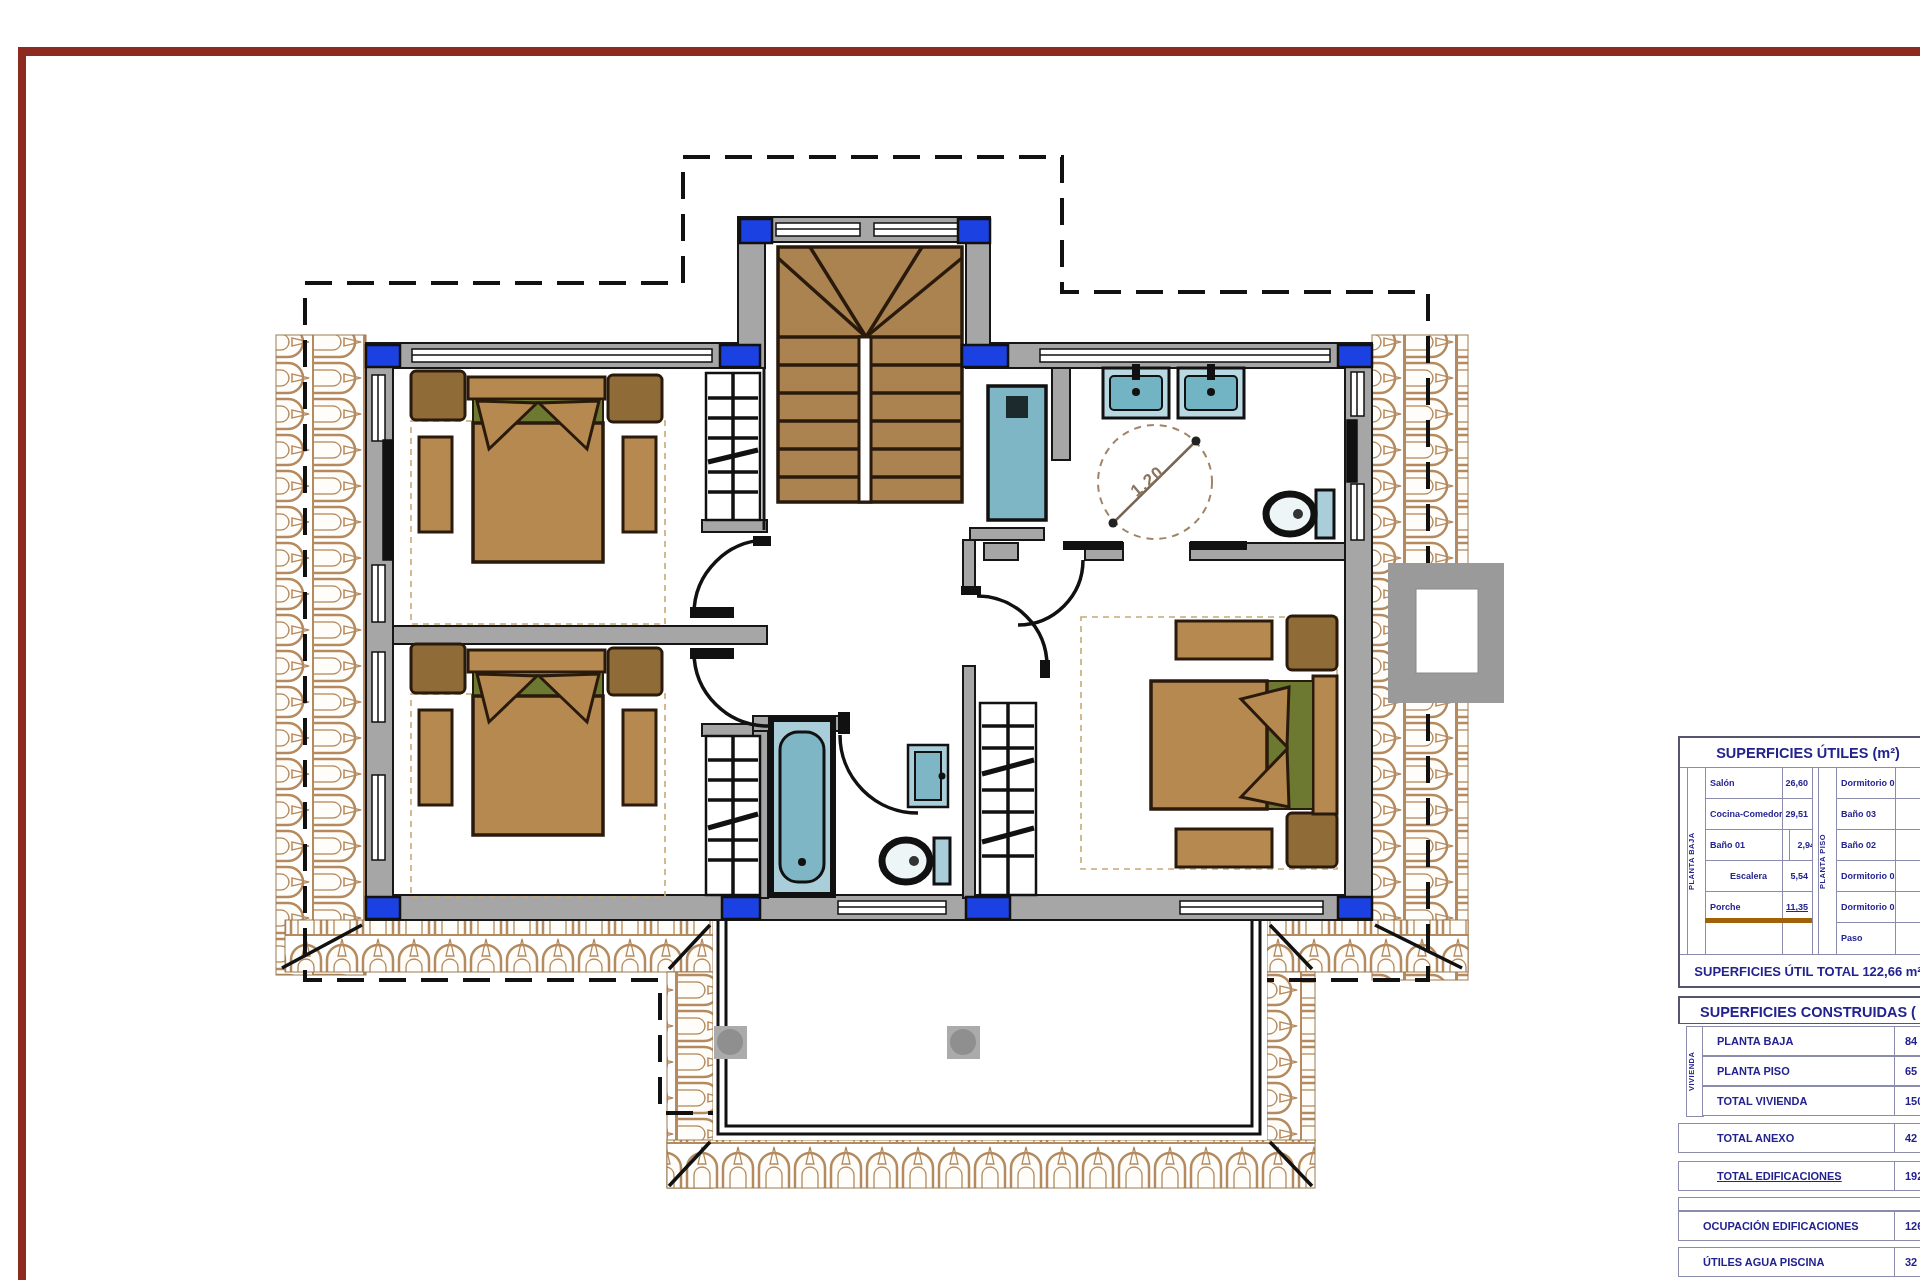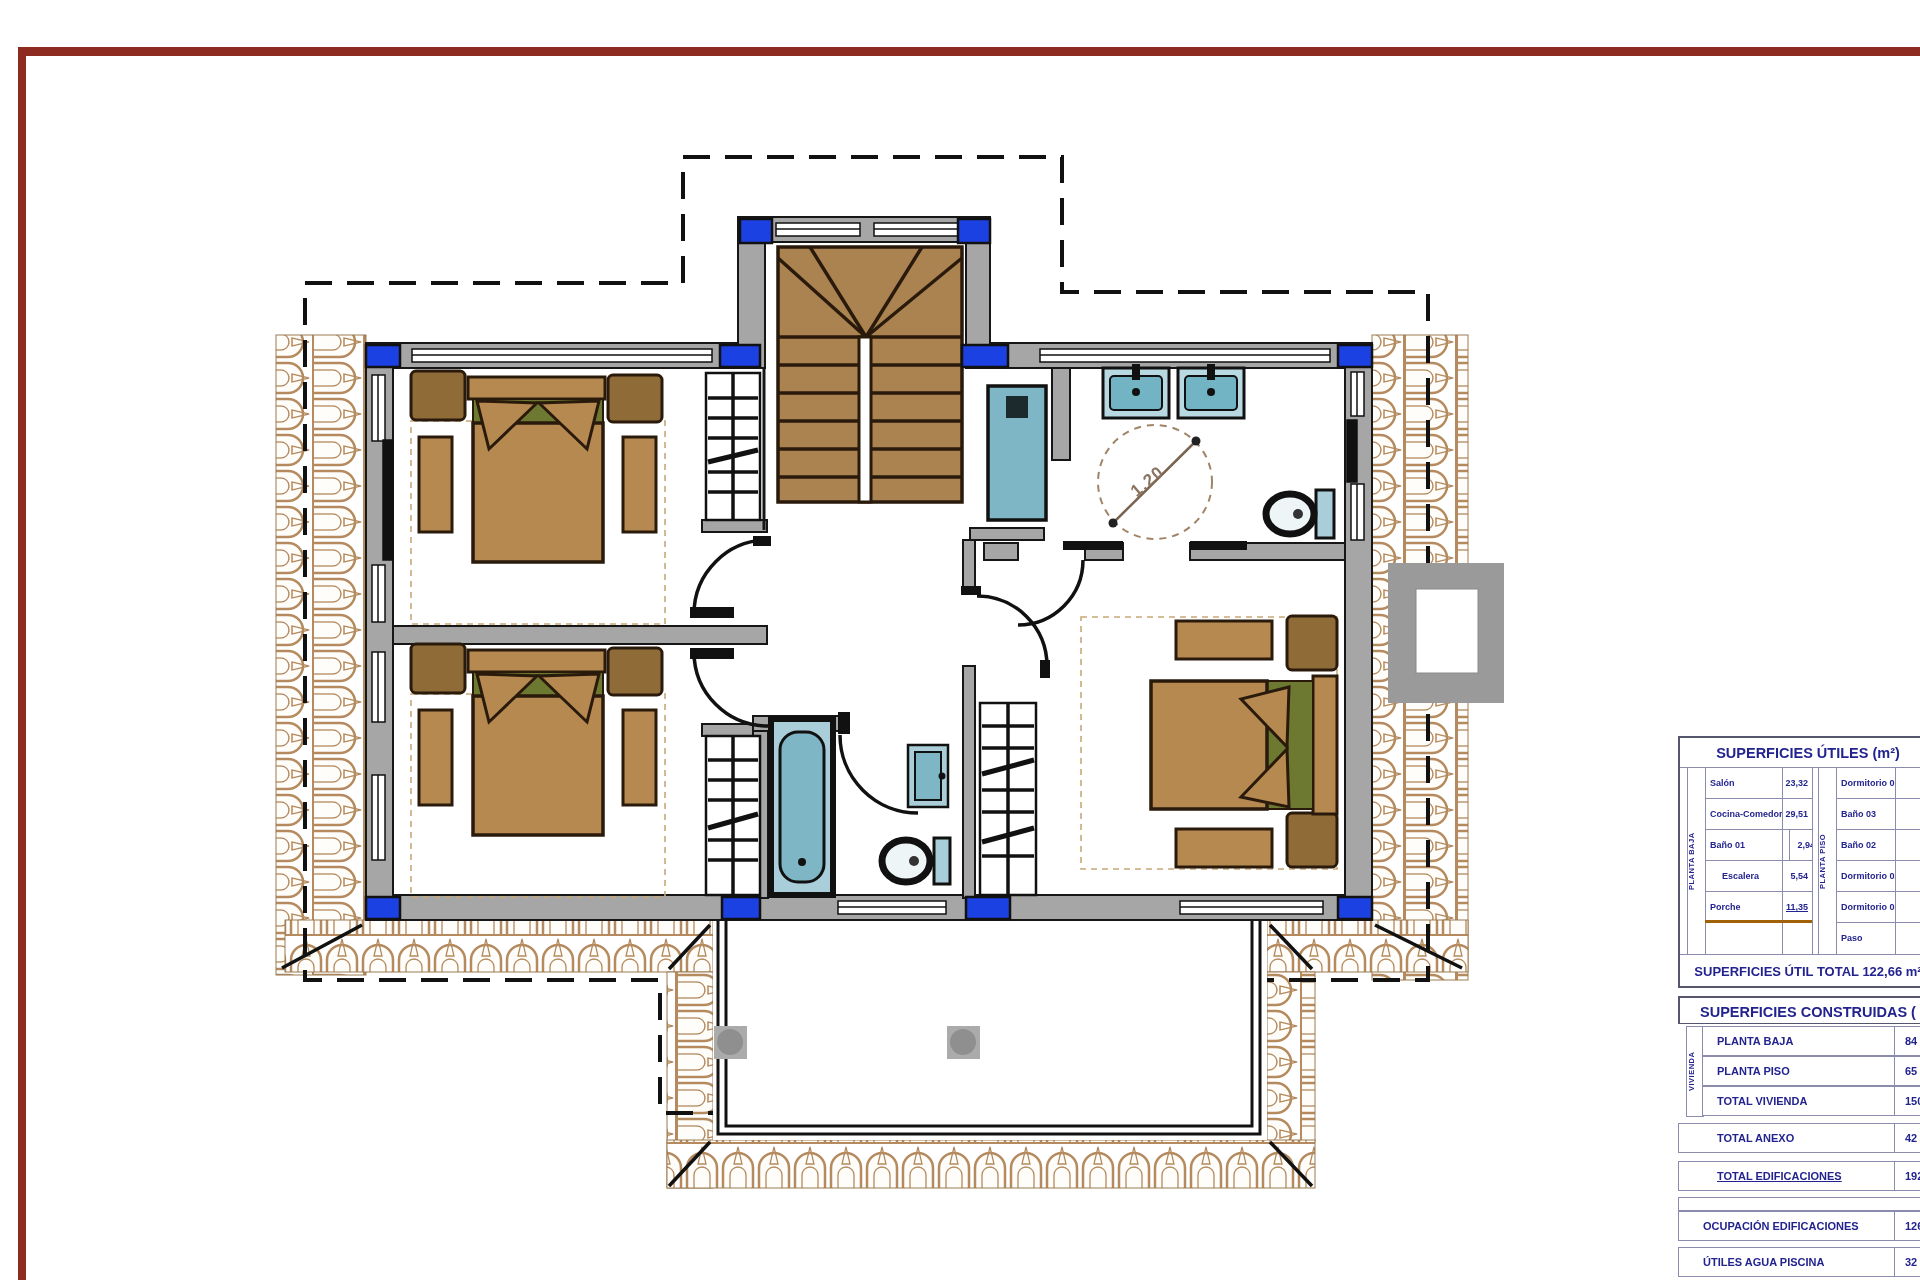--- a/index.html
+++ b/index.html
@@ -317,35 +317,35 @@
     <div class="vline" style="left:102px;top:30px;height:186px;"></div>
     <div class="vline" style="left:132px;top:30px;height:186px;"></div>
     <div class="vline" style="left:138px;top:30px;height:186px;"></div>
     <div class="vline" style="left:156px;top:30px;height:186px;"></div>
     <div class="vline" style="left:215px;top:30px;height:186px;"></div>
     <div class="vlabel" style="left:7px;top:30px;height:186px;width:18px;">PLANTA BAJA</div>
     <div class="vlabel" style="left:138px;top:30px;height:186px;width:18px;">PLANTA PISO</div>
 
     <div class="cell t1row" style="left:25px;top:30px;width:107px;border-bottom:1px solid #8b8bad;">
       <span class="cell t1label" style="left:0;width:77px;">Salón</span>
-      <span class="cell t1val" style="left:77px;width:30px;">23,32</span>
+      <span class="cell t1val" style="left:77px;width:30px;">26,60</span>
     </div>
     <div class="cell t1row" style="left:25px;top:61px;width:107px;border-bottom:1px solid #8b8bad;">
       <span class="cell t1label" style="left:0;width:77px;">Cocina-Comedor</span>
       <span class="cell t1val" style="left:77px;width:30px;">29,51</span>
     </div>
     <div class="cell t1row" style="left:25px;top:92px;width:107px;border-bottom:1px solid #8b8bad;padding-left:20px;">
       <span class="cell t1label" style="left:0;width:77px;">Baño 01</span>
       <span class="cell t1val" style="left:84px;width:30px;">2,94</span>
     </div>
     <div class="cell t1row" style="left:25px;top:123px;width:107px;border-bottom:1px solid #8b8bad;">
-      <span class="cell t1label" style="left:0;width:77px;padding-left:17px;">Escalera</span>
+      <span class="cell t1label" style="left:8px;width:77px;padding-left:17px;">Escalera</span>
       <span class="cell t1val" style="left:77px;width:30px;">5,54</span>
     </div>
-    <div class="cell t1row" style="left:25px;top:154px;width:107px;border-bottom:3px solid #a16207;">
+    <div class="cell t1row" style="left:25px;top:154px;width:107px;border-bottom:5px solid #a16207;">
       <span class="cell t1label" style="left:0;width:77px;">Porche</span>
       <span class="cell t1val" style="left:77px;width:30px;text-decoration:underline;">11,35</span>
     </div>
     <div class="cell t1row" style="left:25px;top:185px;width:107px;">
       <span class="cell t1label" style="left:0;width:77px;"></span>
       <span class="cell t1val" style="left:77px;width:30px;"></span>
     </div>
 
     <div class="cell t1row" style="left:156px;top:30px;width:104px;border-bottom:1px solid #8b8bad;">
       <span class="cell t1label" style="left:0;width:59px;">Dormitorio 01</span>

